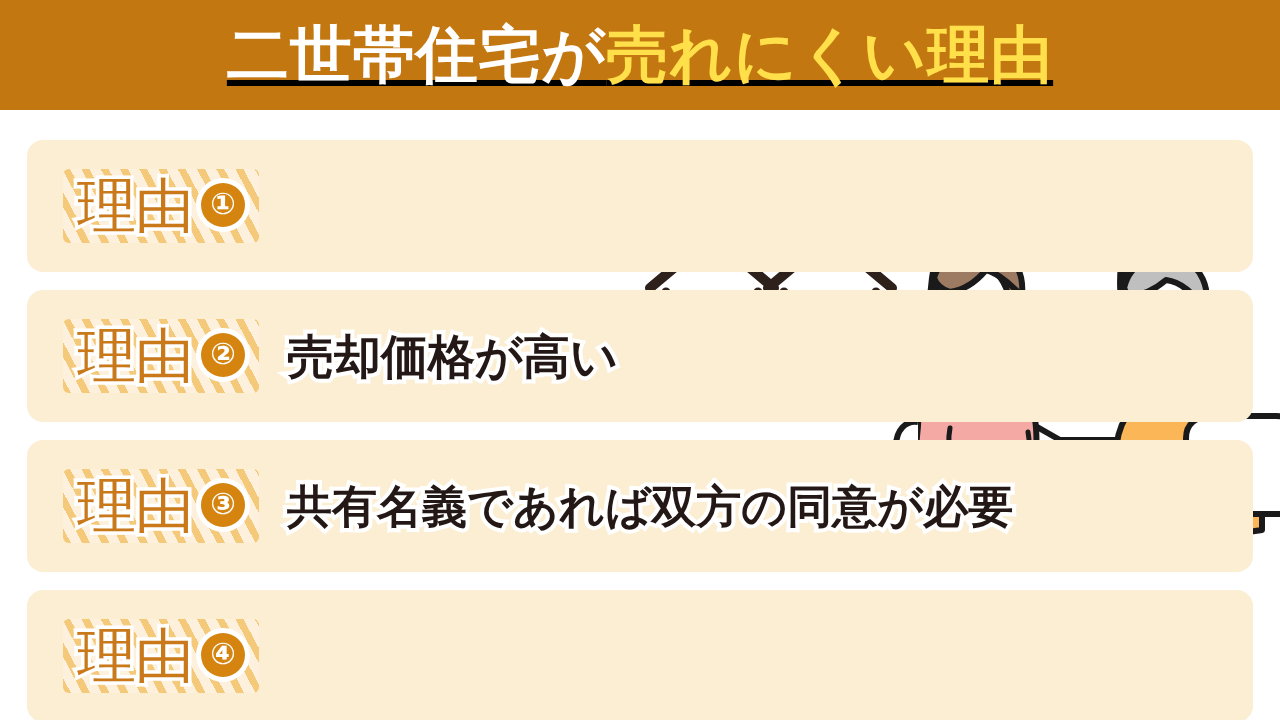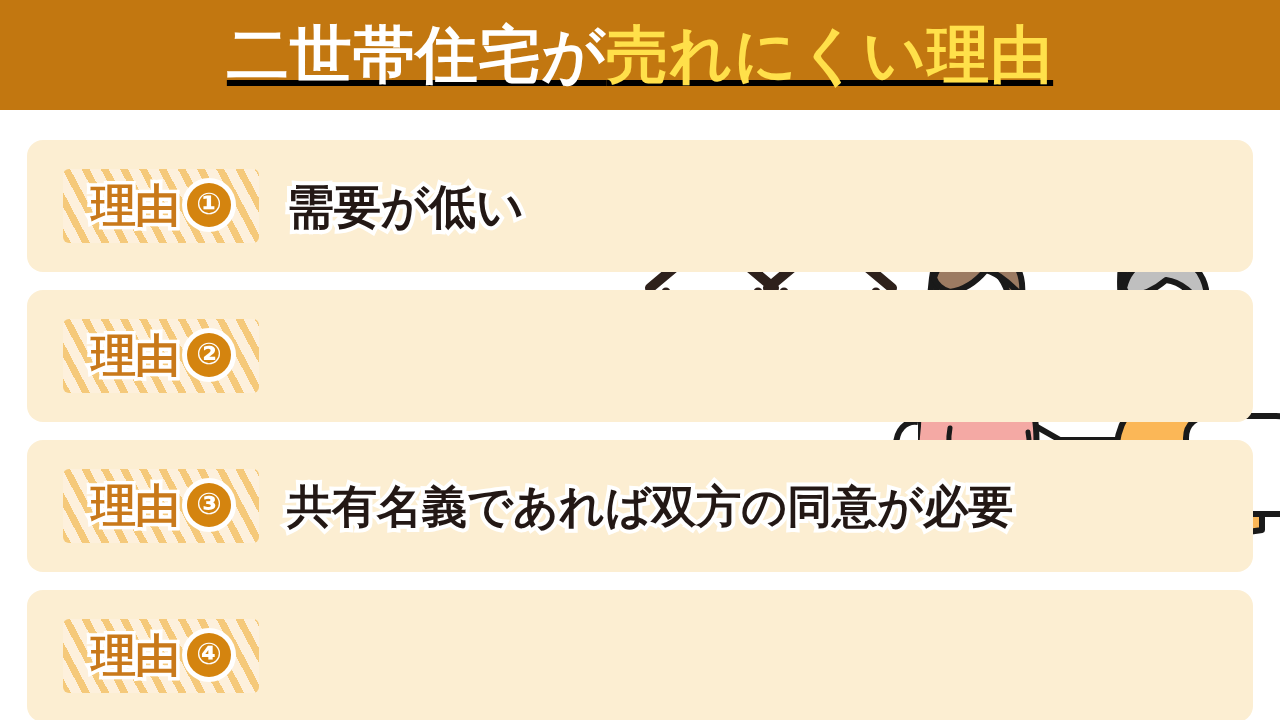--- a/index.html
+++ b/index.html
@@ -92,22 +92,22 @@
     margin-right: 14px;
   }
   .badge-inner {
     position: relative;
     display: flex;
     align-items: center;
     gap: 2px;
     transform: translateY(-1px);
   }
   .badge-word {
-    font-size: 45px;
-    font-weight: 700;
+    font-size: 59px;
+    font-weight: 400;
     line-height: 1;
     color: #c9791a;
     -webkit-text-stroke: 7px #ffffff;
     paint-order: stroke fill;
     letter-spacing: -1px;
     font-family: "DejaVu Sans", "Liberation Sans", sans-serif;
   }
   .badge-num {
     position: relative;
     width: 44px;
@@ -259,32 +259,32 @@
 
     <div class="reason-card">
       <div class="reason-badge">
         <div class="badge-inner">
           <span class="badge-word">理由</span>
           <span class="badge-num">
             <span>①</span>
           </span>
         </div>
       </div>
-      <div class="reason-text">需要が低い</div>
     </div>
 
     <div class="reason-card">
       <div class="reason-badge">
         <div class="badge-inner">
           <span class="badge-word">理由</span>
           <span class="badge-num">
             <span>②</span>
           </span>
         </div>
       </div>
+      <div class="reason-text">売却価格が高い</div>
     </div>
 
     <div class="reason-card wide">
       <div class="reason-badge">
         <div class="badge-inner">
           <span class="badge-word">理由</span>
           <span class="badge-num">
             <span>③</span>
           </span>
         </div>

